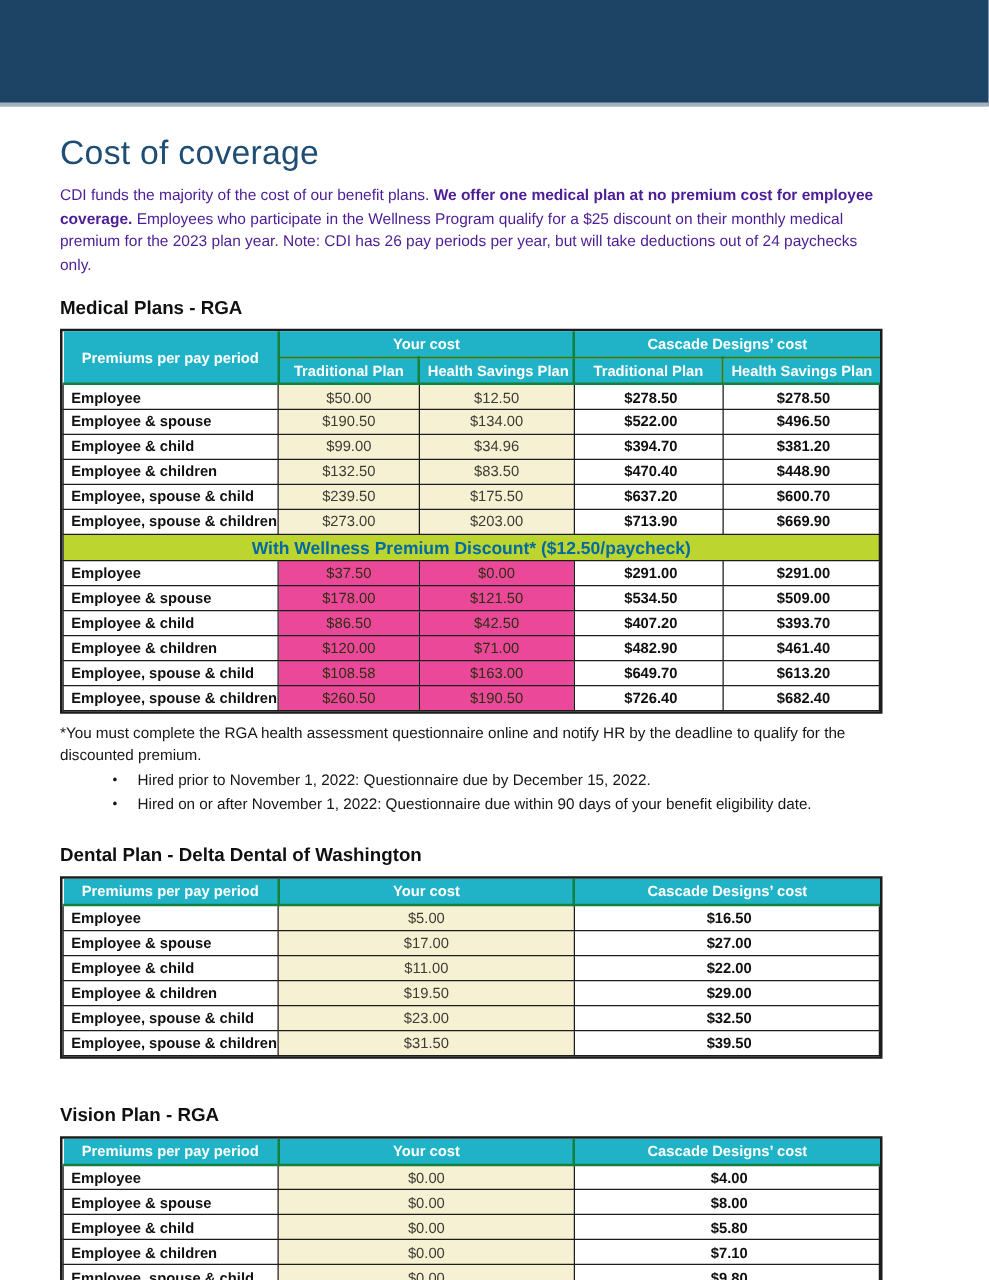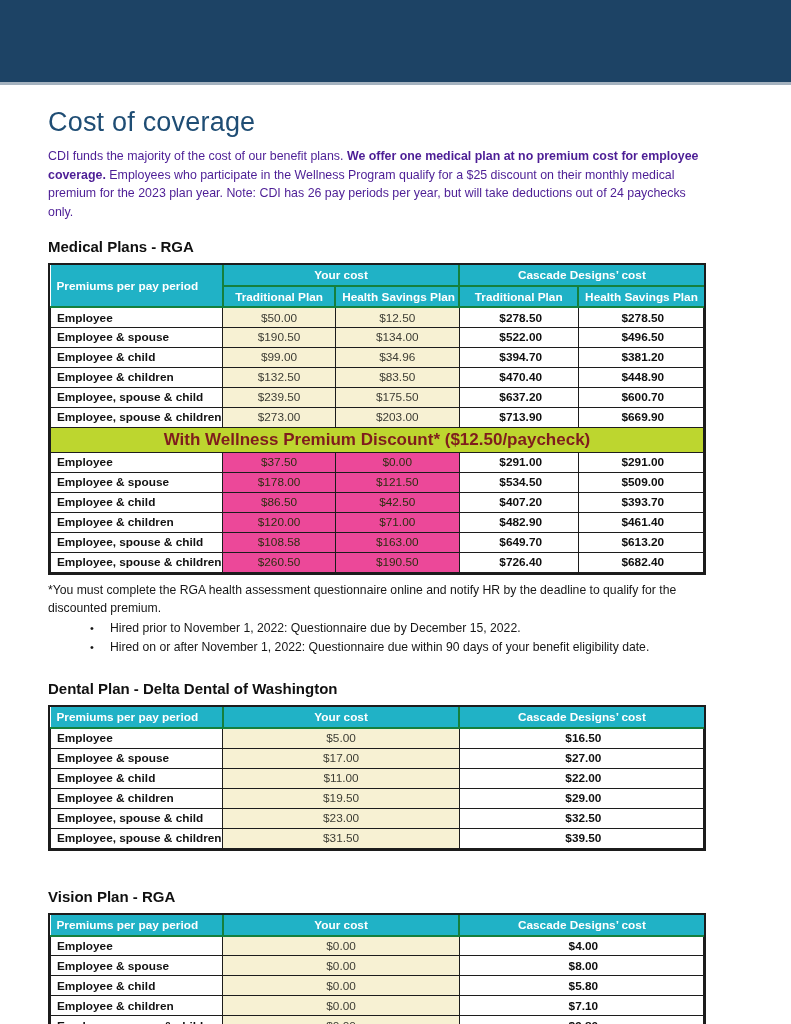--- a/index.html
+++ b/index.html
@@ -38,40 +38,40 @@
   }
   
   .cost-table thead th{
     background:#20b2c6;
     color:#ffffff;
     font-weight:bold;
     border:2px solid #15803d;
     text-align:center;
     height:21px;
   }
-  .cost-table thead th.th-left{text-align:left;border-left:none;}
+  .cost-table thead th.th-left{text-align:center;border-left:none;}
   .cost-table thead th.edge-r{border-right:none;}
   .cost-table thead th.edge-t{border-top:none;}
   .cost-table thead th.grp2{border-left:2.5px solid #1c1c1c;}
   
   .cost-table tbody td{
     border:1.4px solid #1c1c1c;
     height:20px;
     background:#ffffff;
   }
   .cost-table td.lbl{text-align:left;font-weight:bold;color:#111111;}
   .cost-table td.val{text-align:center;}
   .cost-table td.yellow{background:#f7f1d3;color:#3c3c34;}
   .cost-table td.green{background:#ec4899;color:#2c2f10;}
   .cost-table td.cascade{font-weight:bold;color:#0f0f0f;padding-left:10px;}
   .cost-table td.banner{
     background:#bdd62f;
-    color:#7f1d1d;
+    color:#0369a1;
     font-weight:bold;
-    font-size:17px;
+    font-size:14px;
     text-align:center;
     border:1.4px solid #1c1c1c;
     height:21px;
   }
   
   .footnote{font-size:12.2px;line-height:1.45;margin-top:7px;color:#161616;}
   .bullets{margin-top:2px;}
   .bullet-item{display:flex;padding-left:42px;font-size:12.2px;line-height:1.55;color:#161616;}
   .bullet-item .dot{width:20px;flex:0 0 20px;font-size:11px;padding-top:1px;}
   .gap-md{height:6px;}

